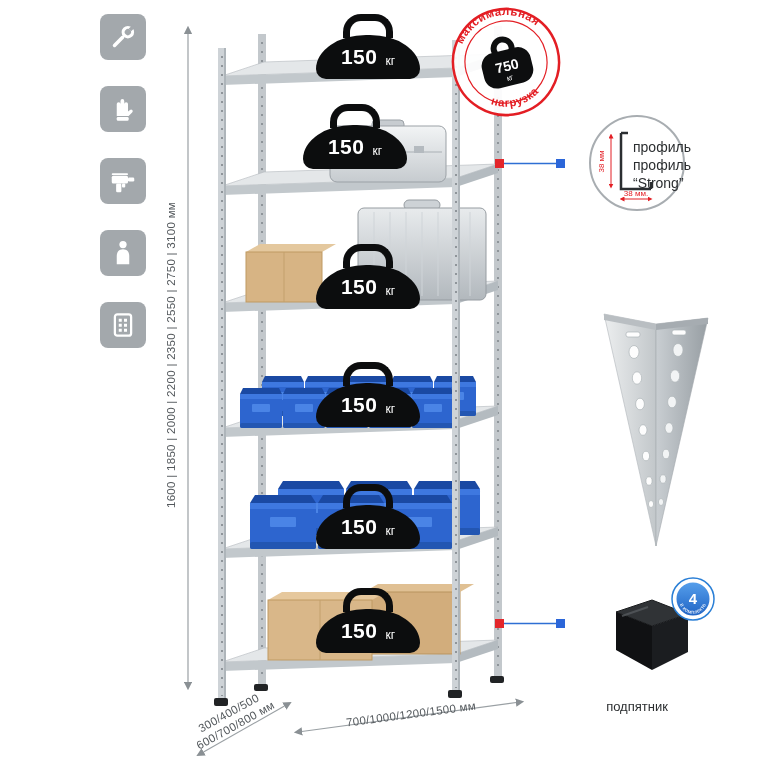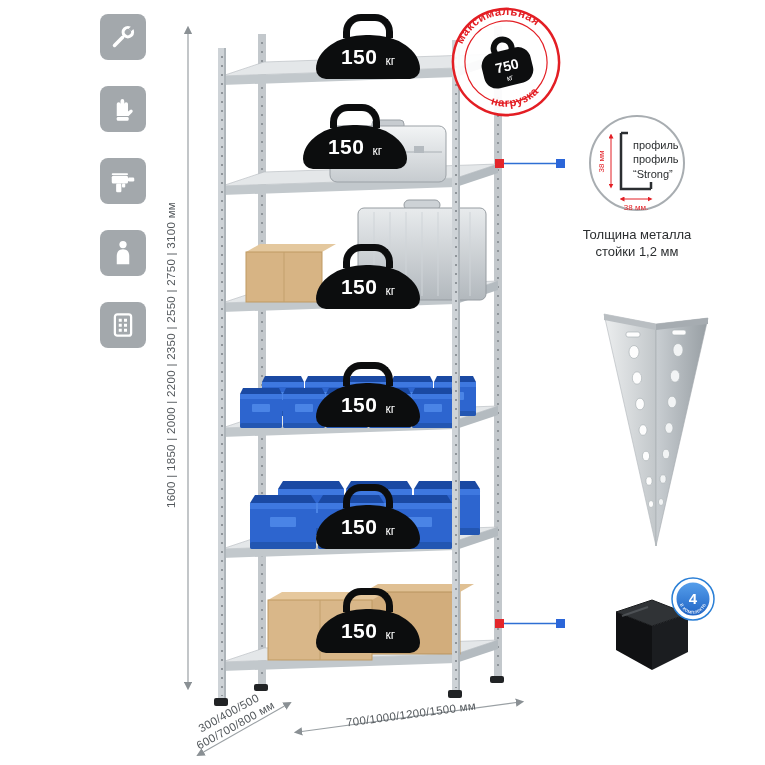--- a/index.html
+++ b/index.html
@@ -9,21 +9,21 @@
   .tile{position:absolute;left:100px;width:46px;height:46px;background:#a3a8ac;border-radius:8px;display:flex;align-items:center;justify-content:center;}
   .kb{position:absolute;width:110px;display:flex;flex-direction:column;align-items:center;}
   .kb-handle{width:36px;height:17px;border:7px solid #0c0d0e;border-bottom:none;border-radius:18px 18px 0 0;}
   .kb-body{width:104px;height:44px;margin-top:-3px;background:#0c0d0e;border-radius:50px 50px 10px 10px / 34px 34px 10px 10px;display:flex;align-items:center;justify-content:center;gap:8px;}
   .kb-val{color:#fff;font-size:21px;font-weight:bold;letter-spacing:.5px;}
   .kb-unit{color:#fff;font-size:12px;margin-top:7px;}
   .caption{position:absolute;width:150px;text-align:center;font-size:13px;color:#2b2e30;line-height:1.3;}
   .dim{position:absolute;font-size:11.5px;color:#53585c;text-align:center;letter-spacing:.3px;white-space:nowrap;}
   .dim2{white-space:normal;line-height:1.2;}
   .redlbl{position:absolute;font-size:8px;color:#e31e24;text-align:center;white-space:nowrap;}
-  .proflbl{position:absolute;font-size:11px;color:#2b2e30;line-height:1.3;text-align:left;}
+  .proflbl{position:absolute;font-size:14px;color:#2b2e30;line-height:1.3;text-align:left;}
 </style>
 </head>
 <body>
 
 <div class="canvas">
 
 <svg class="scene" width="765" height="765" viewBox="0 0 765 765">
   <defs>
     <marker id="arrG" markerWidth="7" markerHeight="7" refX="3.5" refY="3.5" orient="auto-start-reverse">
       <path d="M0,0 L7,3.5 L0,7 z" fill="#8a9094"></path>
@@ -353,27 +353,24 @@
     <span class="kb-unit">кг</span>
   </div>
 </div>
 
 <div class="proflbl" style="left:633px;top:138px">
   <div>профиль</div>
   <div>профиль</div>
   <div>“Strong”</div>
 </div>
 <div class="redlbl" style="left:578px;top:157px;width:46px;transform:rotate(-90deg)">38 мм</div>
-<div class="redlbl" style="left:614px;top:203px;width:44px">38 мм.</div>
-
-<div class="caption" style="left:562px;top:227px">
-  <div>Толщина металла</div>
-  <div>стойки 1,2 мм</div>
-</div>
+<div class="redlbl" style="left:614px;top:189px;width:44px">38 мм.</div>
+
 <div class="caption" style="left:562px;top:699px">
+  <div>подпятник</div>
 </div>
 
 <div class="dim" style="left:-59px;top:349px;width:460px;transform:rotate(-90deg)">1600 | 1850 | 2000 | 2200 | 2350 | 2550 | 2750 | 3100 мм</div>
 <div class="dim" style="left:306px;top:708px;width:210px;transform:rotate(-7.5deg)">700/1000/1200/1500 мм</div>
 <div class="dim dim2" style="left:170px;top:706px;width:125px;transform:rotate(-29deg)">
   <div>300/400/500</div>
   <div>600/700/800 мм</div>
 </div>
 
 </div>

